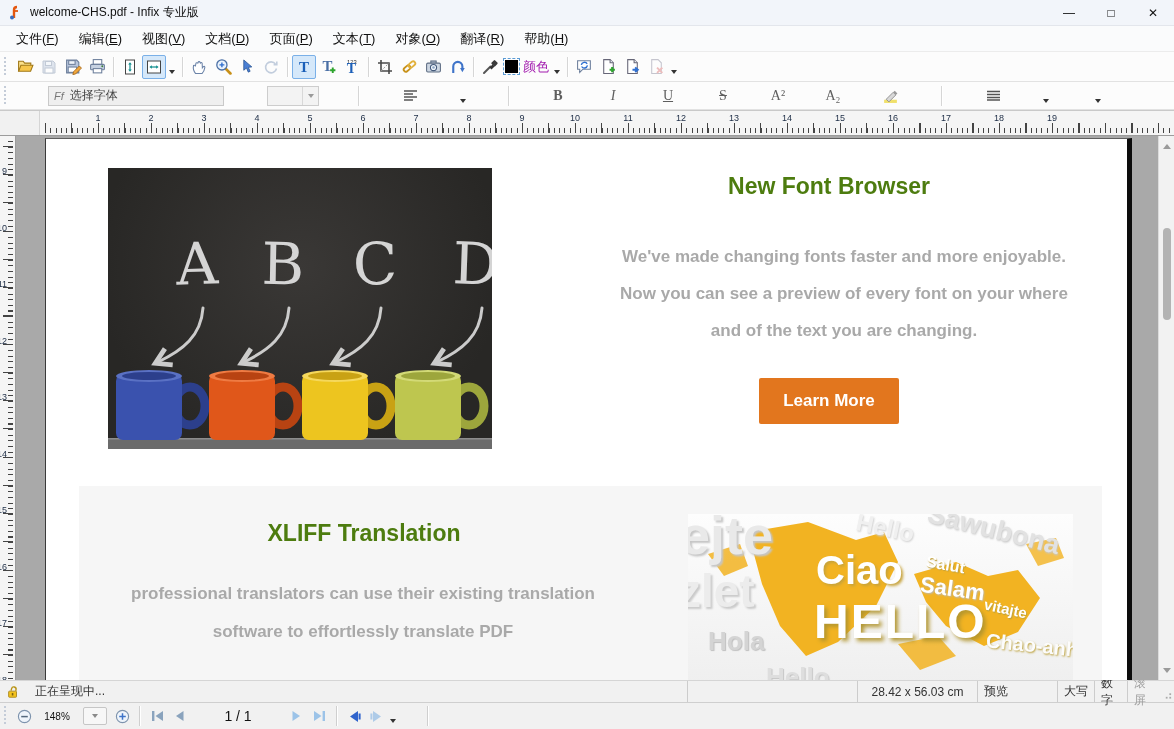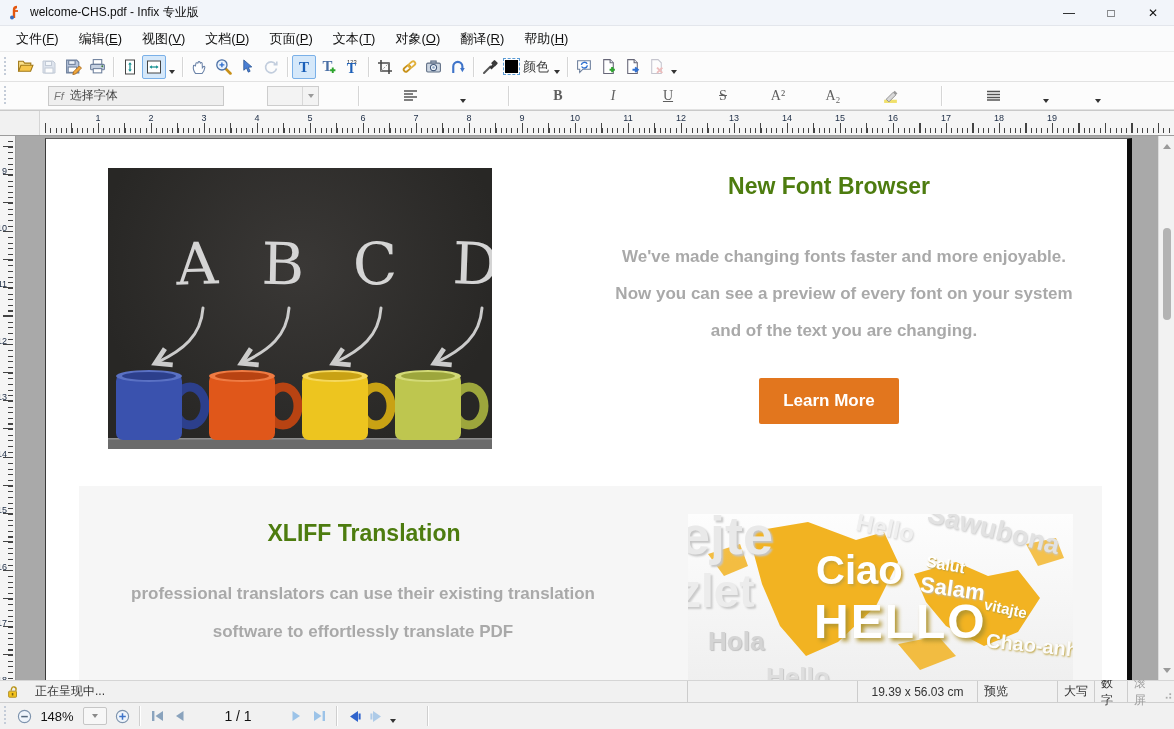--- a/index.html
+++ b/index.html
@@ -23,21 +23,21 @@
   .tb1 { height:30px; } .tb2 { height:28px;gap:35px; }
   .grip { width:5px; height:20px; margin:0 4px 0 2px;
     background:repeating-linear-gradient(to bottom,#c4ccd8 0 2px,transparent 2px 4px);
     background-size:2px 100%; background-repeat:repeat-y; }
   .sep { width:1px; height:20px; background:#d6d6d6; box-shadow:1px 0 0 #fff; margin:0 4px; }
   .tbtn { width:24px; height:24px; display:flex; align-items:center; justify-content:center; border:1px solid transparent; border-radius:2px; }
   .tbtn.active { background:#d5e8fa; border-color:#7ab0e8; }
   .tbtn svg { display:block; }
   .caret { width:0; height:0; border-left:3px solid transparent; border-right:3px solid transparent; border-top:4px solid #333; margin:0 3px; align-self:center; }
   .caret.low { margin-top:10px; }
-  .color-label { font-size:13px; color:#404040; margin:0 2px; }
+  .color-label { font-size:13px; color:#a21caf; margin:0 2px; }
   .swatch { width:13px; height:13px; background:#000; outline:1px dashed #5b9bd5; outline-offset:1px; margin:0 3px; }
 
   
   .font-field { width:176px; height:20px; background:#efefef; border:1px solid #c9c9c9; display:flex; align-items:center; padding:0 5px; gap:6px; }
   .font-field .ff { font-size:11px; color:#777; font-style:italic; }
   .font-field .ph { font-size:12px; color:#444; }
   .size-combo { width:52px; height:20px; background:#f3f3f3; border:1px solid #cdcdcd; display:flex; margin-left:8px; }
   .size-combo .dd { margin-left:auto; width:16px; border-left:1px solid #d8d8d8; display:flex; align-items:center; justify-content:center; }
   .size-combo .dd .caret { border-top-color:#9a9a9a; }
   .fmt-letter { font-family:"Liberation Serif","DejaVu Serif",serif; font-size:14px; color:#5e5e5e; width:20px; text-align:center; }
@@ -113,21 +113,21 @@
   .statusbar .empty { width:170px; }
   .statusbar .dims { width:120px; justify-content:center; }
   .statusbar .mode { width:80px; }
   .statusbar .tog { justify-content:center; }
   .statusbar .tog.off { color:#9e9e9e; }
   .sb-grip { width:12px; display:flex; align-items:flex-end; justify-content:flex-end; padding:2px; }
 
   
   .bottombar { height:27px; background:#f1f1f1; border-top:1px solid #cfcfcf; display:flex; align-items:center; padding:0 2px; }
   .bbtn { width:22px; height:22px; display:flex; align-items:center; justify-content:center; }
-  .zoom-label { font-size:13px; color:#111; width:44px; text-align:center; }
+  .zoom-label { font-size:10px; color:#111; width:44px; text-align:center; }
   .page-label { font-size:14px; color:#111; width:96px; text-align:center; }
   .zcombo { width:24px; height:18px; background:#f7f7f7; border:1px solid #c6c6c6; border-radius:2px; display:flex; align-items:center; justify-content:center; margin:0 4px; }
   .zcombo .caret { border-top-color:#8a8a8a; margin:0; }
   .bsep { width:1px; height:20px; background:#cfcfcf; box-shadow:1px 0 0 #fff; margin:0 6px; }
 </style>
 </head>
 <body>
 
 <div class="titlebar">
   <span class="app-icon">
@@ -464,21 +464,21 @@
         </svg>
       <span class="chalk">A</span>
           <span class="chalk">B</span>
           <span class="chalk">C</span>
           <span class="chalk">D</span>
         </div>
 
       <div class="abs doc-h1" style="left:478px;top:34px;width:610px">New Font Browser</div>
       <div class="abs doc-para" style="left:478px;top:99px;width:640px">
         <div>We've made changing fonts faster and more enjoyable.</div>
-        <div>Now you can see a preview of every font on your system</div>
+        <div>Now you can see a preview of every font on your where</div>
         <div>and of the text you are changing.</div>
       </div>
       <div class="abs learn-btn">Learn More</div>
 
       <div class="abs xliff-box"></div>
       <div class="abs doc-h1" style="left:33px;top:381px;width:570px">XLIFF Translation</div>
       <div class="abs doc-para" style="left:33px;top:436px;width:568px;line-height:38px">
         <div>professional translators can use their existing translation</div>
         <div>software to effortlessly translate PDF</div>
       </div>
@@ -524,21 +524,21 @@
 <div class="statusbar">
   <span class="cell msg">
     <svg width="14" height="14" viewBox="0 0 16 16">
       <path d="M6 7 V4.6 a2.6 2.6 0 0 1 5.2 0 V6" fill="none" stroke="#b99416" stroke-width="1.6" transform="rotate(14 8 6)"></path>
       <rect x="3" y="7" width="9" height="7" rx="1" fill="#f3c21e" stroke="#a8861a"></rect>
       <rect x="6.6" y="9.2" width="1.8" height="2.8" fill="#7a6110"></rect>
     </svg>
     <span>正在呈现中...</span>
   </span>
   <span class="cell empty"></span>
-  <span class="cell dims">19.39 x 56.03 cm</span>
+  <span class="cell dims">28.42 x 56.03 cm</span>
   <span class="cell mode">预览</span>
   <span class="cell tog" style="width:37px">大写</span>
   <span class="cell tog" style="width:33px">数字</span>
   <span class="cell tog off" style="width:35px">滚屏</span>
   <span class="sb-grip">
     <svg width="9" height="9" viewBox="0 0 9 9">
         <g fill="#aaa">
           <rect x="6" y="6" width="2" height="2"></rect>
           <rect x="6" y="2" width="2" height="2"></rect>
           <rect x="2" y="6" width="2" height="2"></rect>

